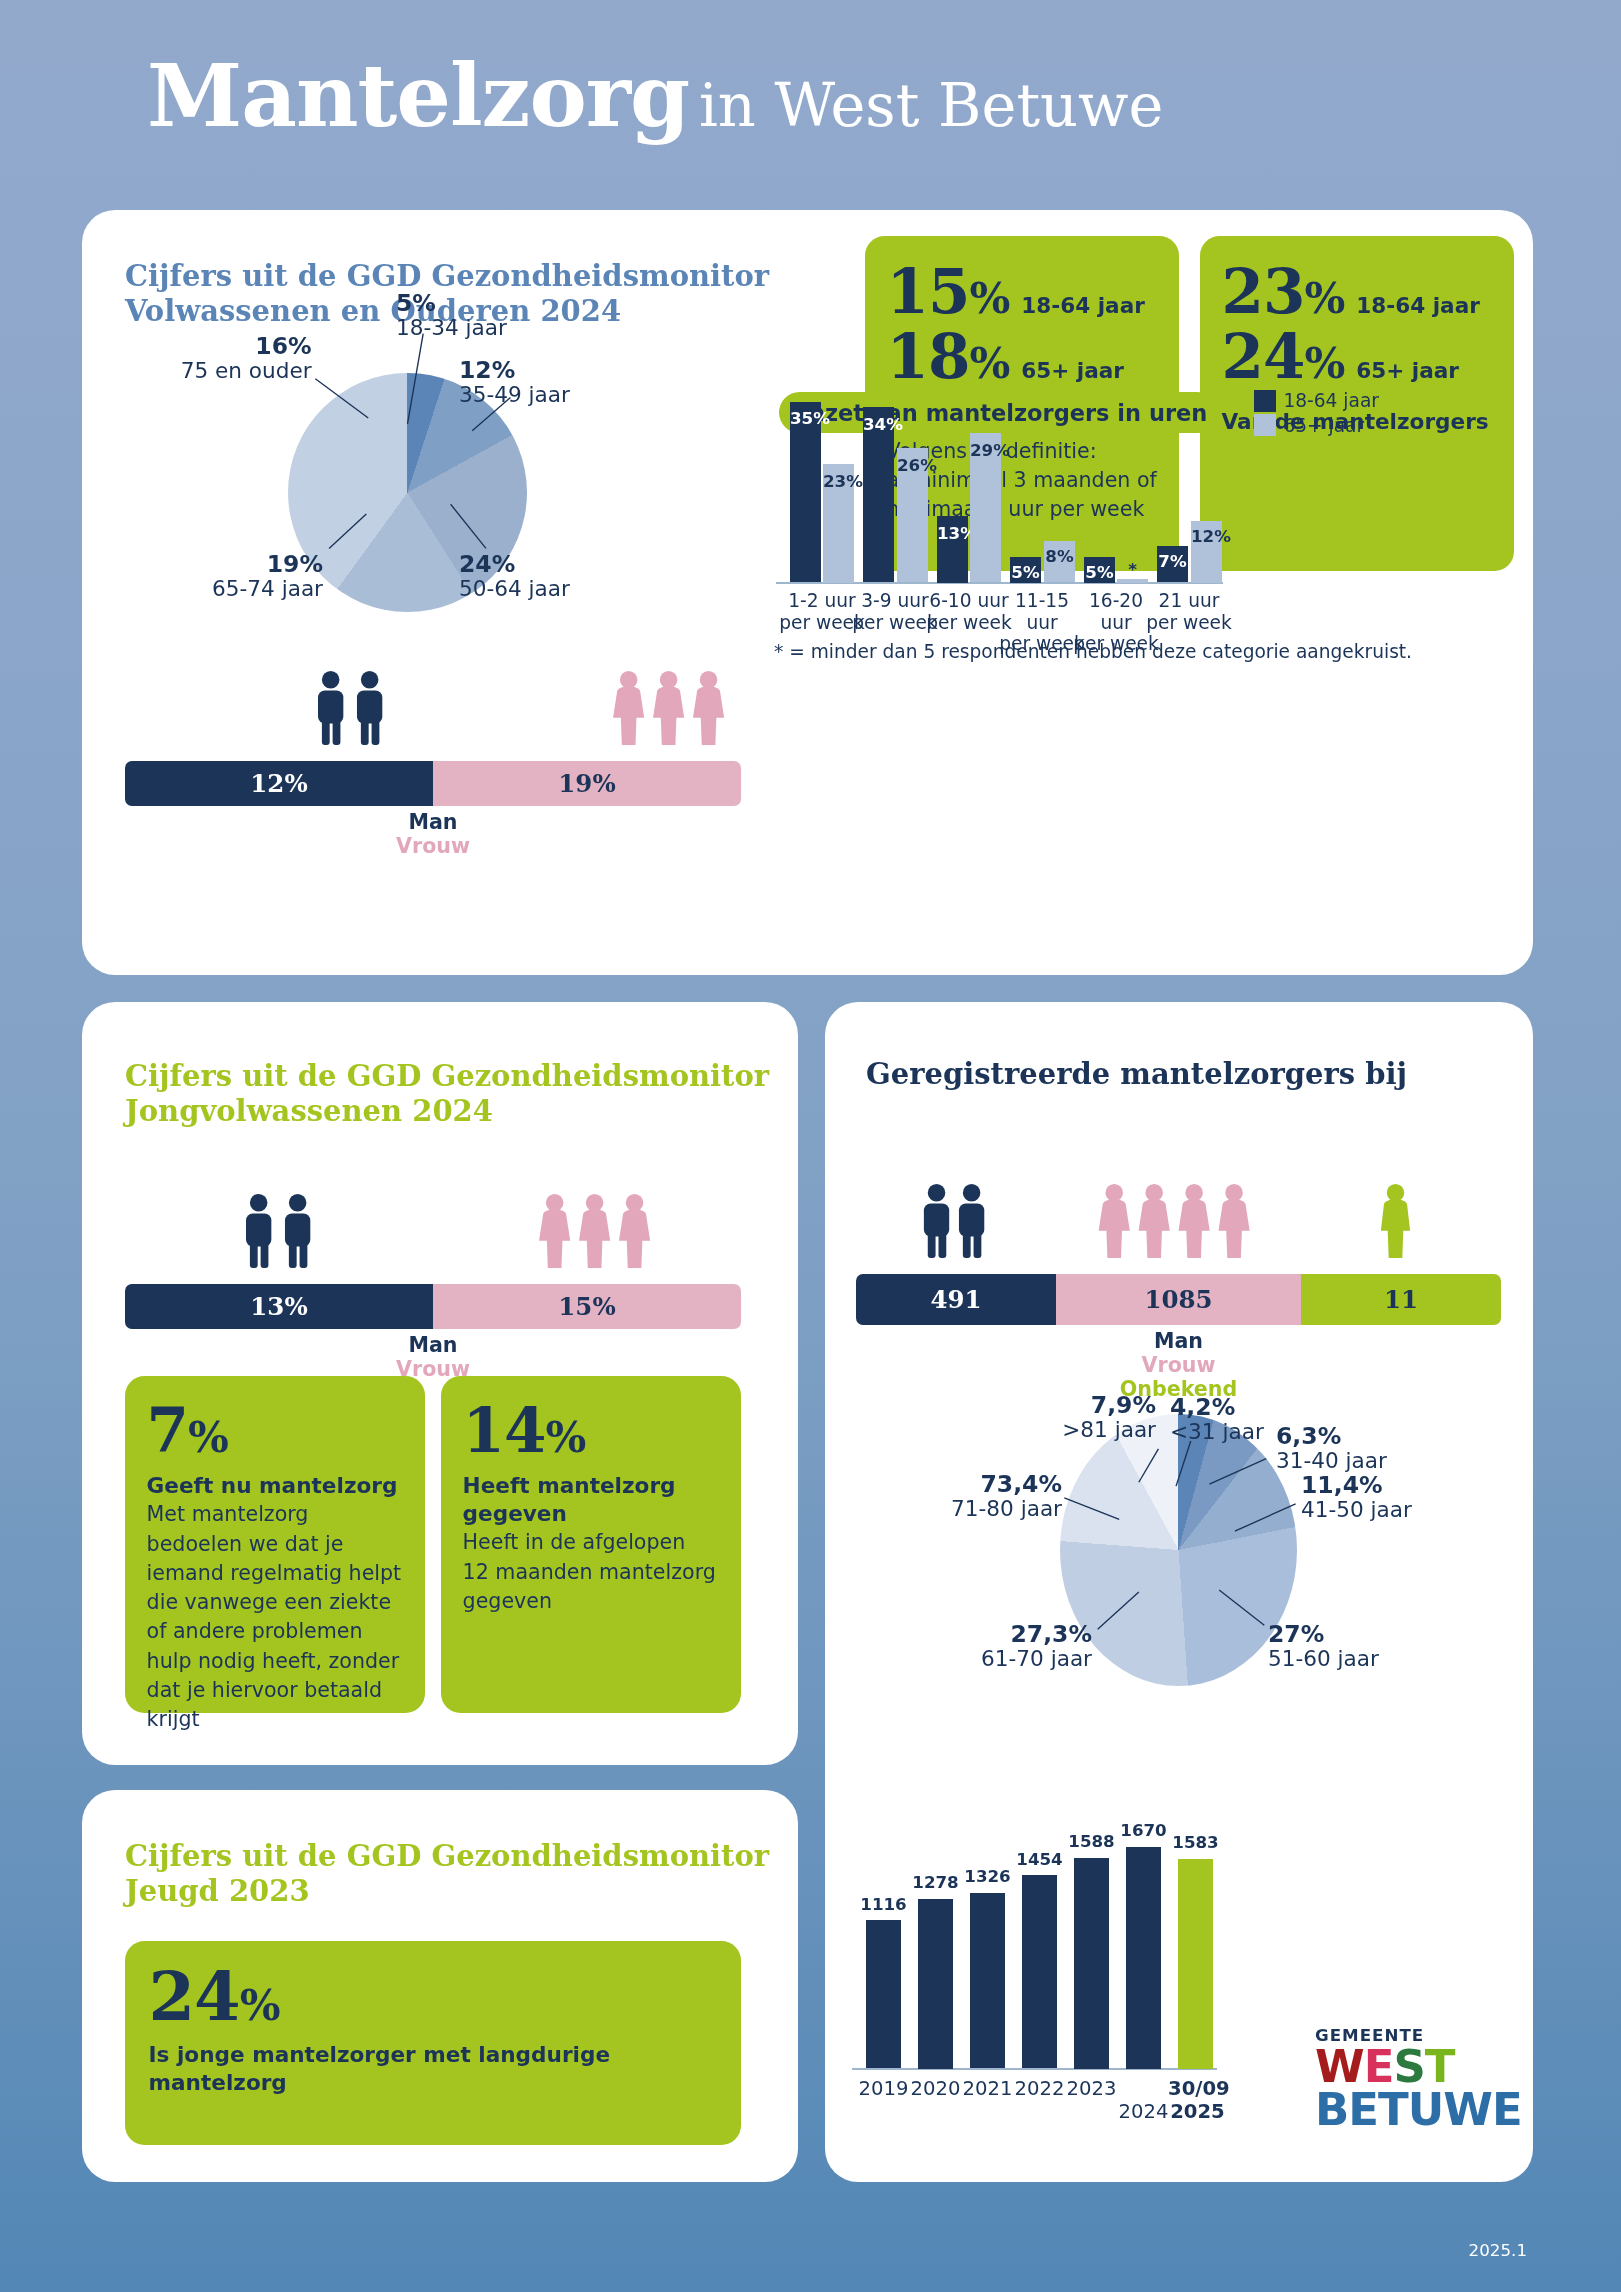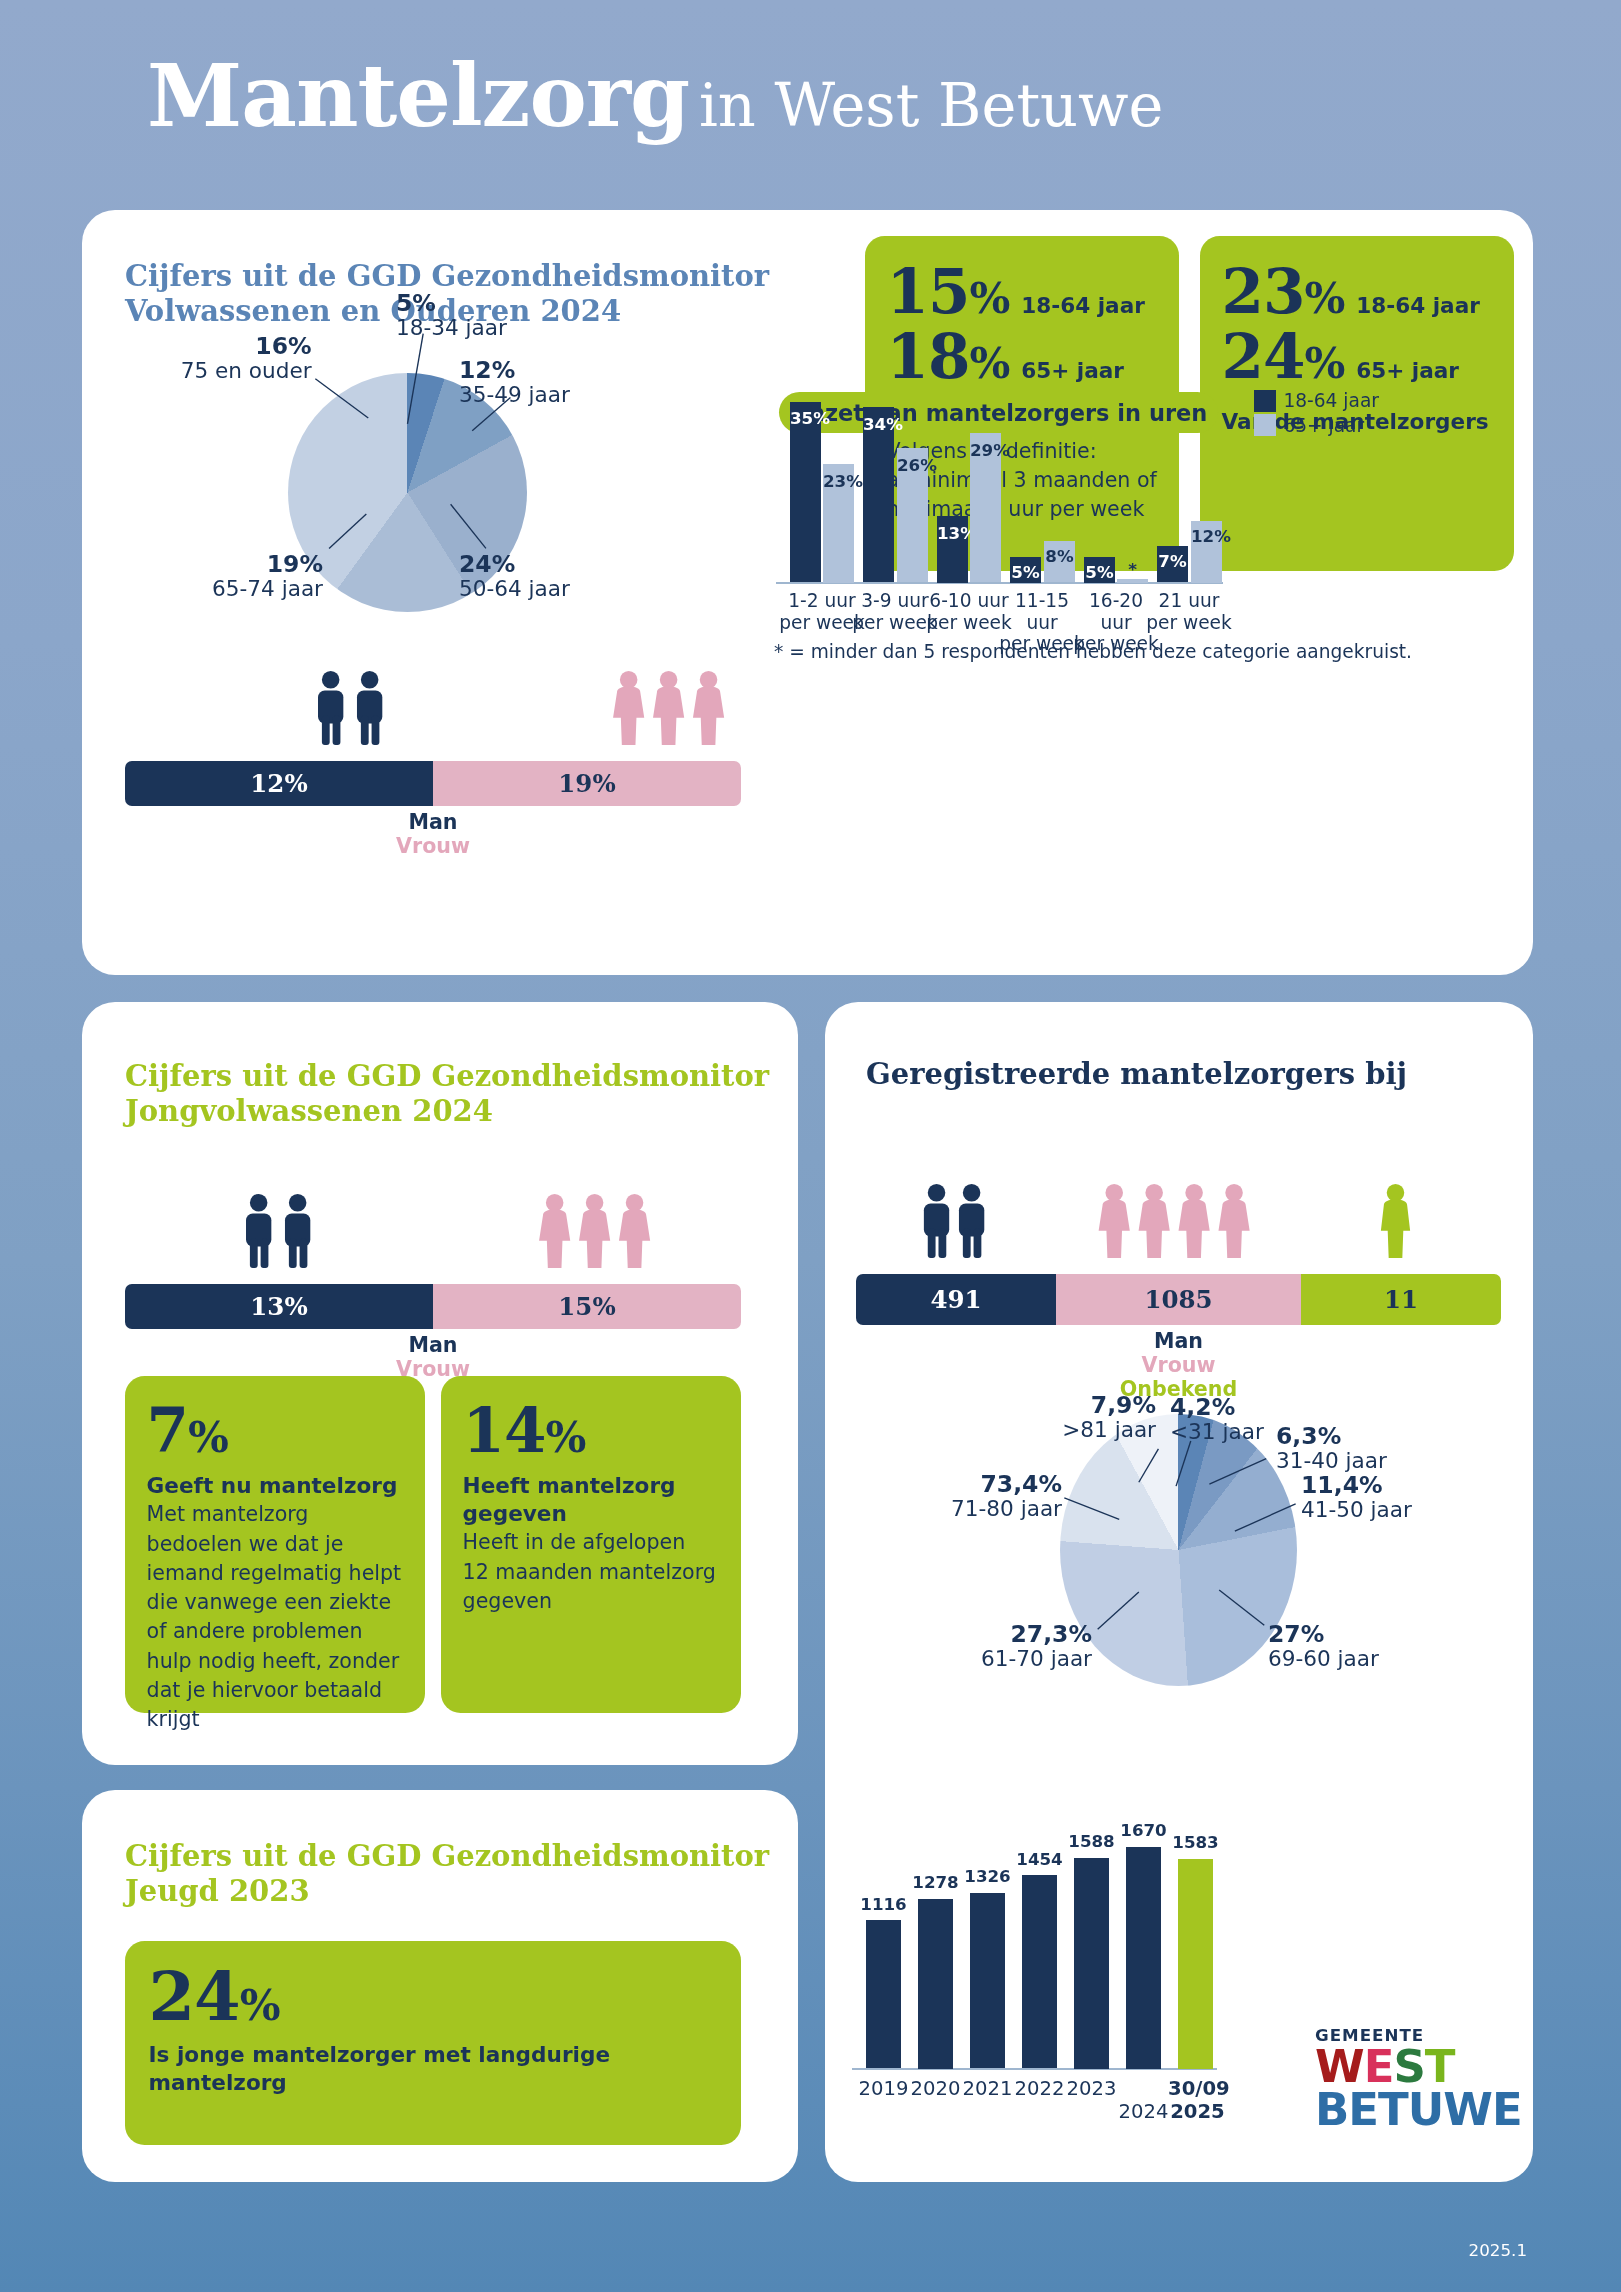--- a/index.html
+++ b/index.html
@@ -446,21 +446,21 @@
     <div class="pielab" style="left:451px;top:421px;">
       <b>6,3%</b>
       <span>31-40 jaar</span>
     </div>
     <div class="pielab" style="left:476px;top:470px;">
       <b>11,4%</b>
       <span>41-50 jaar</span>
     </div>
     <div class="pielab" style="left:443px;top:619px;">
       <b>27%</b>
-      <span>69-60 jaar</span>
+      <span>51-60 jaar</span>
     </div>
     <div class="pielab r" style="left:61px;top:619px;width:206px;">
       <b>27,3%</b>
       <span>61-70 jaar</span>
     </div>
     <div class="pielab r" style="left:29px;top:469px;width:208px;">
       <b>73,4%</b>
       <span>71-80 jaar</span>
     </div>
     <div class="pielab r" style="left:137px;top:390px;width:194px;">

